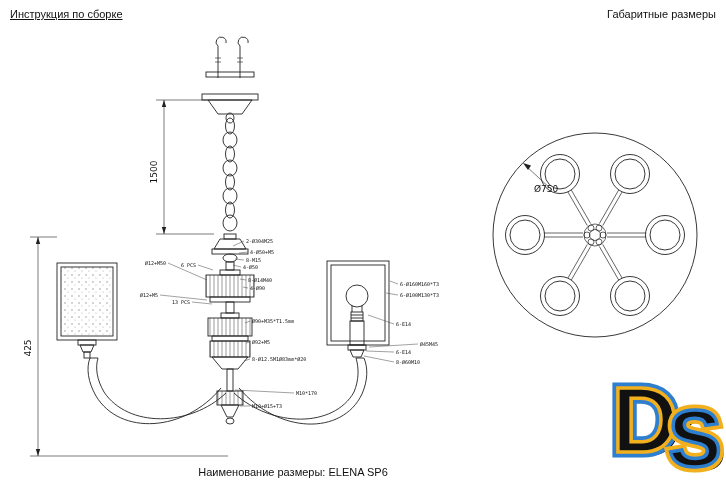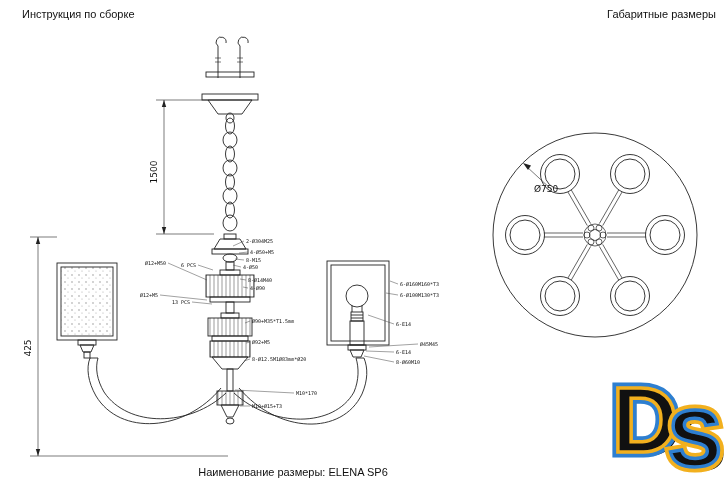--- a/index.html
+++ b/index.html
@@ -1,19 +1,19 @@
 <!DOCTYPE html>
 <html><head>
 <meta charset="utf-8">
 <style>
   html,body{margin:0;padding:0;background:#ffffff;}
   .page{position:relative;width:726px;height:500px;background:#ffffff;overflow:hidden;
         font-family:"Liberation Sans", sans-serif;color:#111;}
   .hdr{position:absolute;top:8px;font-size:11px;color:#111;}
-  .hdr.left{left:22px;}
+  .hdr.left{left:10px;text-decoration:underline;}
   .hdr.right{right:10px;margin-left:40px;}
   .footer{position:absolute;left:0;right:140px;bottom:22px;text-align:center;font-size:11px;color:#111;}
   svg{position:absolute;left:0;top:0;}
   svg text{font-family:"DejaVu Sans Mono", monospace;fill:#111;}
   .ann{font-size:5px;}
   .dim{font-size:9px;font-family:"DejaVu Sans", sans-serif;}
   .logo-txt{font-family:"Liberation Sans", sans-serif;font-weight:bold;}
 </style>
 </head>
 <body>

